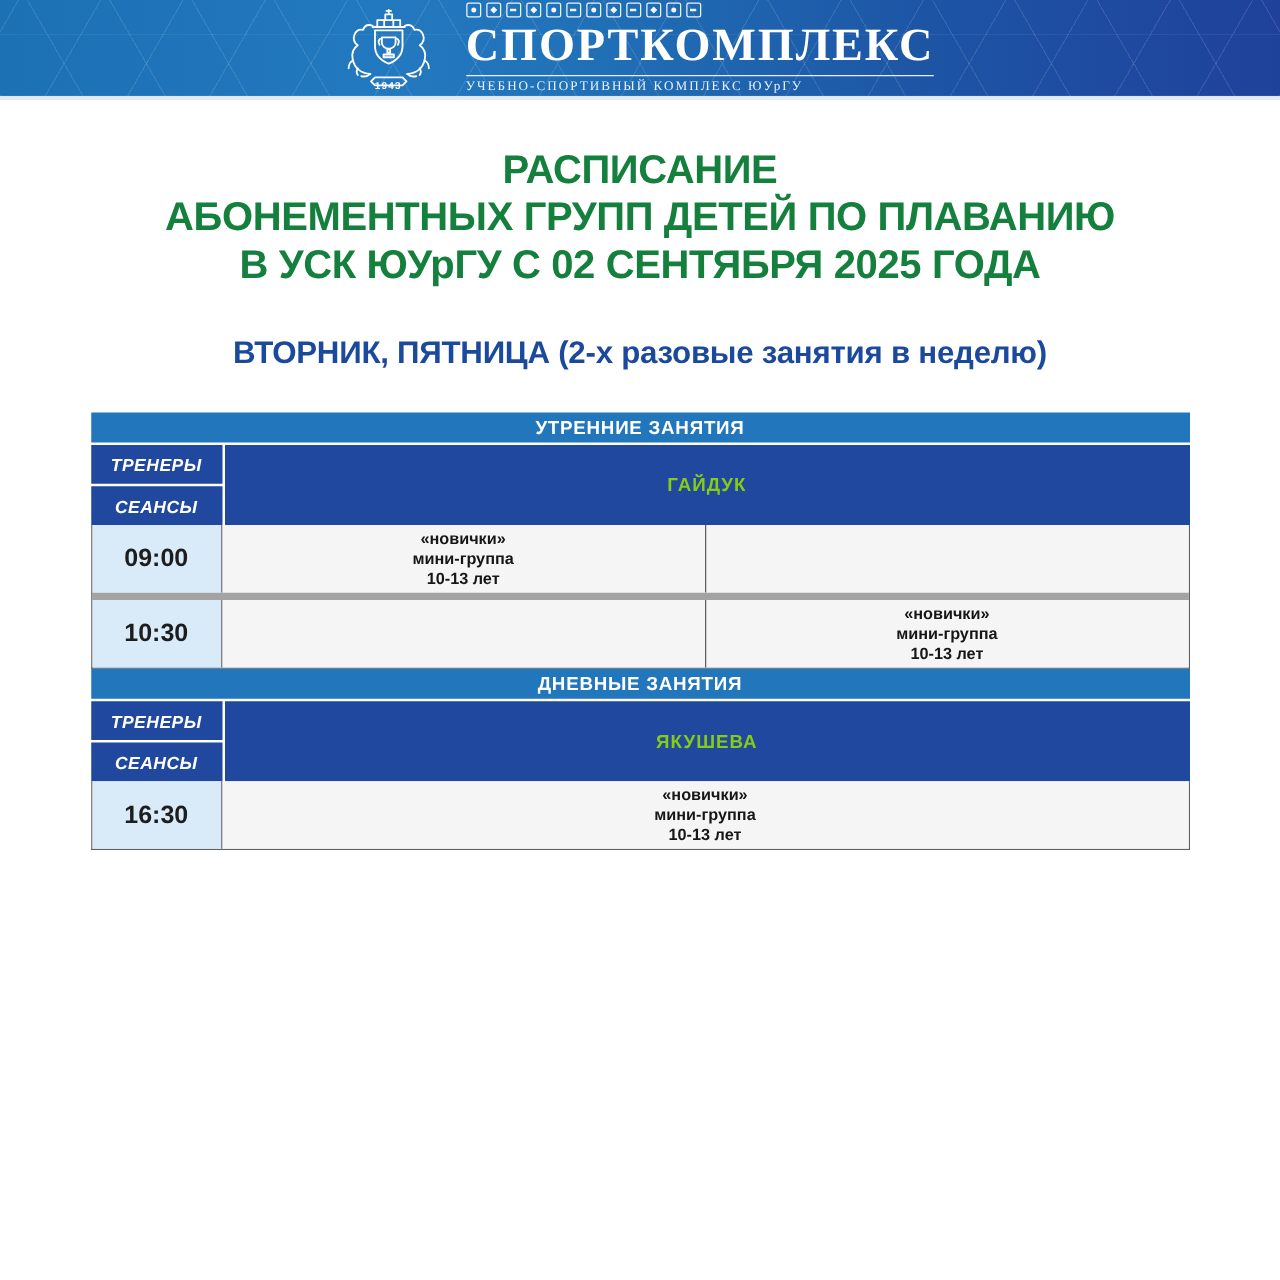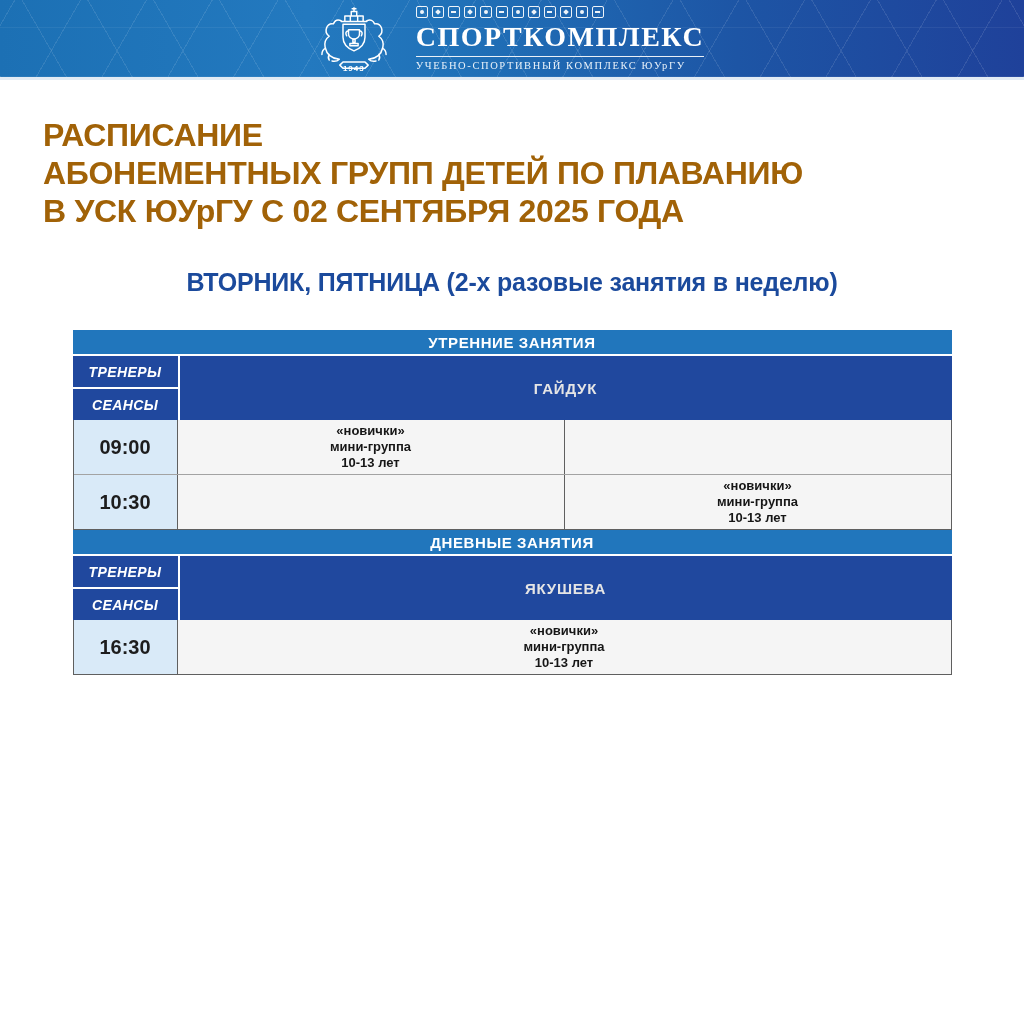--- a/index.html
+++ b/index.html
@@ -33,34 +33,34 @@
     position:relative;
   }
   .picto::before {
     content:""; position:absolute; left:3px; top:3px; width:4px; height:4px;
     background:rgba(255,255,255,.92); border-radius:50%;
   }
   .picto:nth-child(even)::before { border-radius:0; transform:rotate(45deg); }
   .picto:nth-child(3n)::before { width:5px; height:2px; top:4px; left:2px; border-radius:0; transform:none; }
   .brand-name {
     font-family:"Liberation Serif","DejaVu Serif",serif;
-    font-size:28px; font-weight:700; color:#ffffff; letter-spacing:1.5px; line-height:1.05;
+    font-size:37px; font-weight:700; color:#ffffff; letter-spacing:1.5px; line-height:1.05;
   }
   .brand-divider { width:100%; height:1px; background:rgba(255,255,255,.9); margin:4px 0 3px; }
   .brand-sub {
     font-family:"Liberation Serif","DejaVu Serif",serif;
     font-size:10.5px; color:#eaf2fa; letter-spacing:1.6px; white-space:nowrap;
   }
   .emblem-year {
     position:absolute; bottom:-1px; left:50%; transform:translateX(-50%);
     font-size:8px; font-weight:700; color:#fff; letter-spacing:1px;
   }
 
   
-  .title-block { margin-top:36px; color:#a16207;margin-left:43px; }
+  .title-block { margin-top:36px; text-align:center; color:#15803d; }
   .title-line {
     font-size:32px; font-weight:700; line-height:38px; letter-spacing:-0.3px;
   }
   .day-subtitle {
     margin-top:38px; text-align:center;
     font-size:25px; font-weight:700; color:#1b4a9c; letter-spacing:-0.2px;
   }
 
   
   .schedule { width:879px; margin:33px auto 0; }
@@ -71,27 +71,27 @@
     margin-bottom:2px;
   }
   .trainer-row { display:flex; column-gap:2px; height:64px; background:#ffffff; }
   .corner-col { width:105px; flex:0 0 105px; display:flex; flex-direction:column; row-gap:2px;font-style:italic; }
   .corner-cell {
     flex:1; background:#20489e; color:#fff;
     display:flex; align-items:center; justify-content:center;
     font-size:14px; font-weight:700; letter-spacing:.4px;
   }
   .trainer-cell {
-    flex:1; background:#20489e; color:#e5e5e5;
+    flex:1; background:#20489e; color:#84cc16;
     display:flex; align-items:center; justify-content:center;
     font-size:15px; font-weight:700; letter-spacing:.8px;
   }
   .data-block { border:1px solid #5f5f5f; border-top:none; background:#f5f5f5; }
   .data-row { display:flex; min-height:50px; }
-  .data-row + .data-row { border-top:1px solid #a3a3a3; }
+  .data-row + .data-row { border-top:6px solid #a3a3a3; }
   .time-cell {
     width:104px; flex:0 0 104px; background:#d9eaf8; border-right:1px solid #5f5f5f;
     display:flex; align-items:center; justify-content:center;
     font-size:20px; font-weight:700; color:#1d1d1d;
   }
   .data-cell {
     flex:1; display:flex; flex-direction:column; align-items:center; justify-content:center;
     padding:3px 22px; background:#f5f5f5;
   }
   .data-cell + .data-cell { border-left:1px solid #5f5f5f; }

